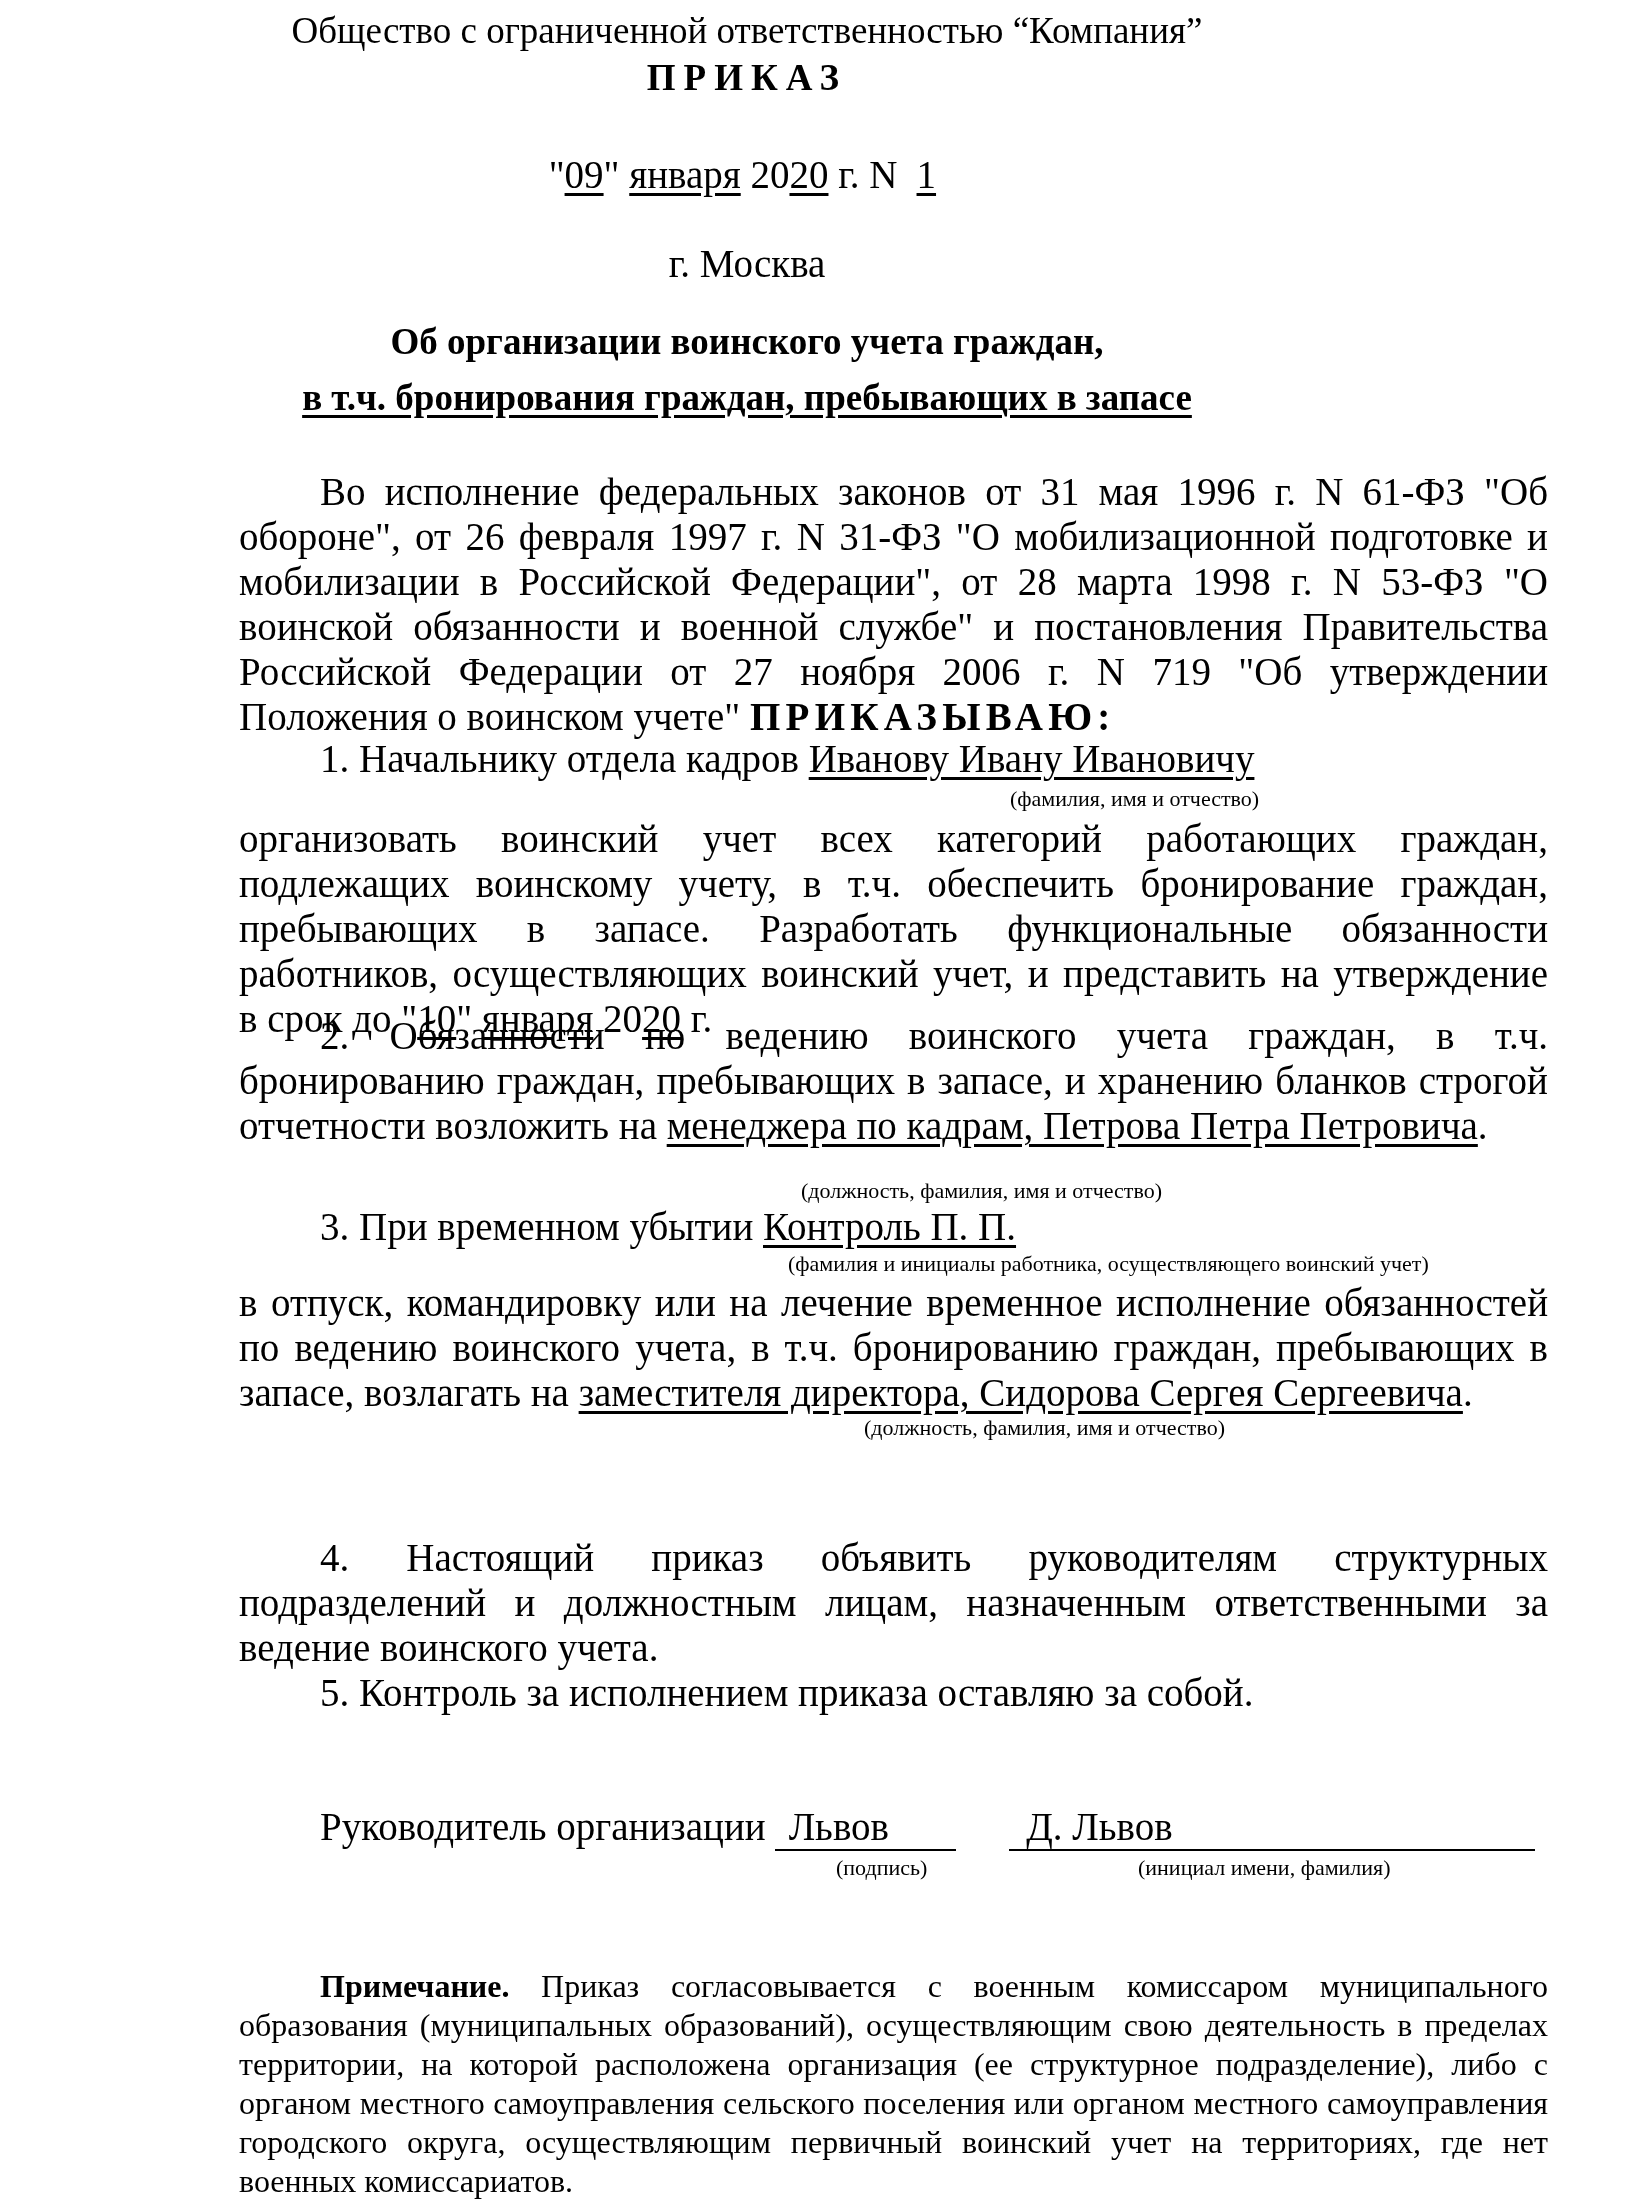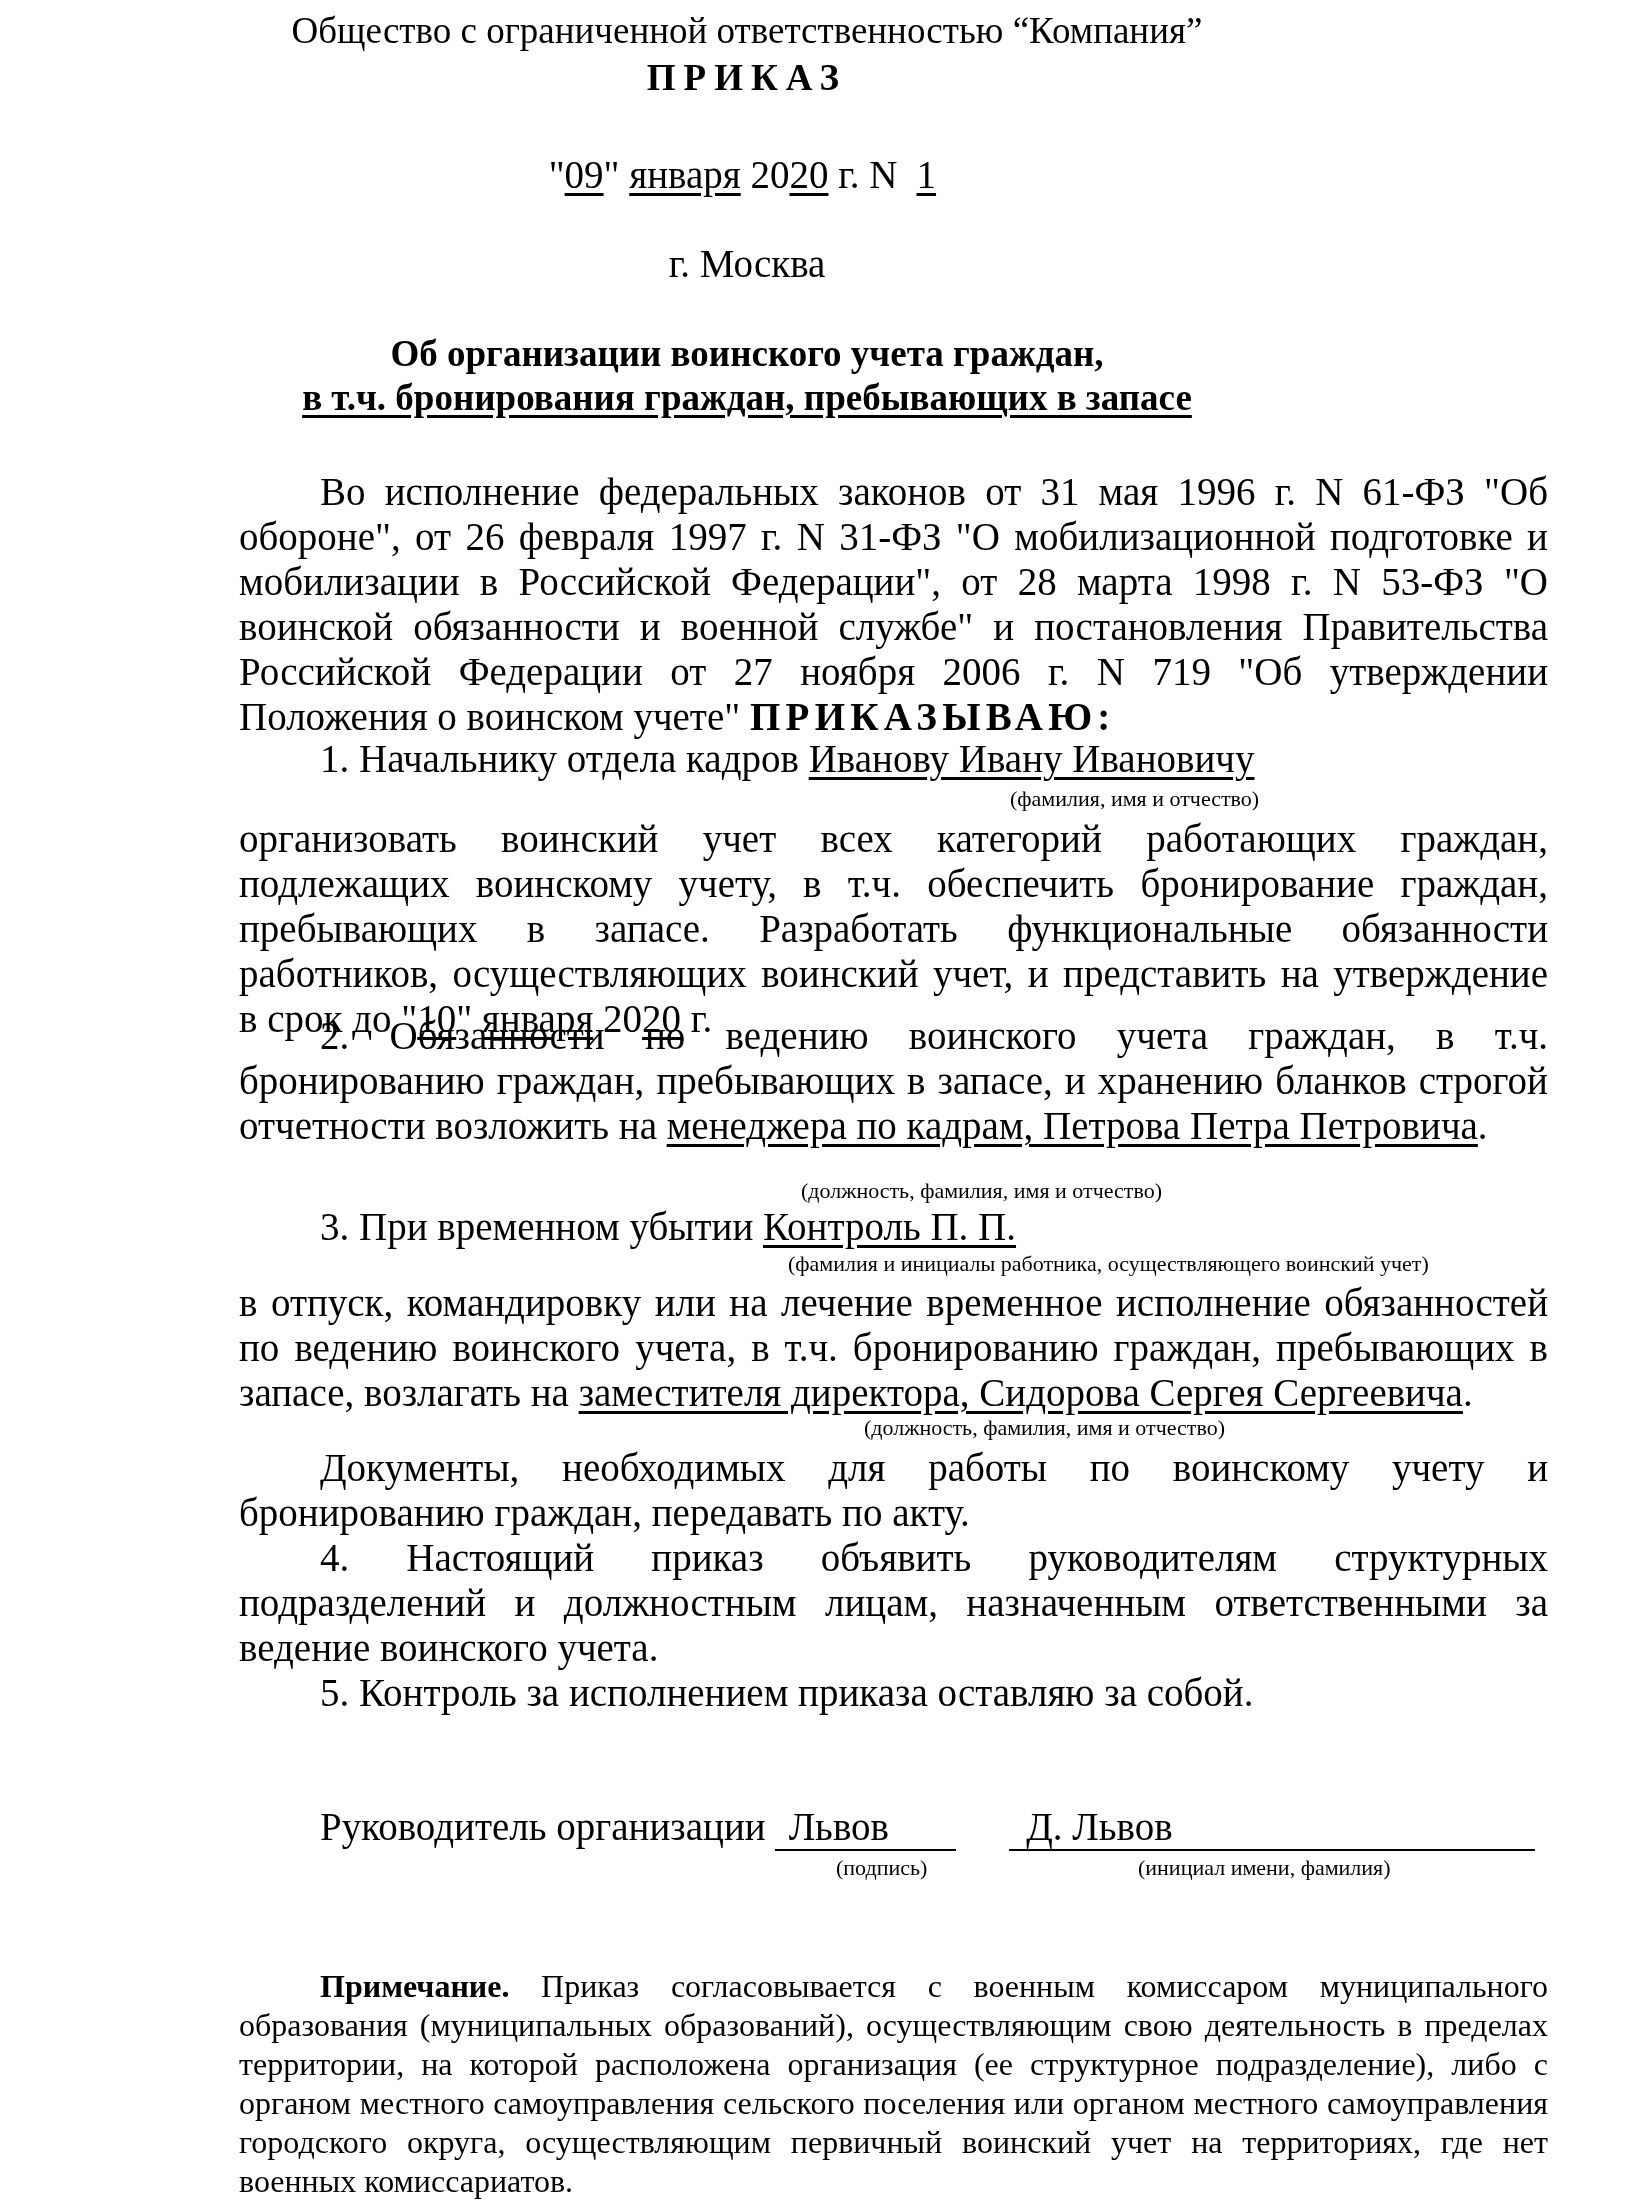--- a/index.html
+++ b/index.html
@@ -4,21 +4,21 @@
 <style>
   html, body { margin:0; padding:0; background:#ffffff; }
   body { width:1649px; height:2205px; position:relative; overflow:hidden;
          font-family:"Liberation Serif","DejaVu Serif",serif; color:#000; }
   .page { position:absolute; left:0; top:0; width:1649px; height:2205px; }
   .center { position:absolute; left:0; width:1494px; text-align:center; }
   .org { top:9.3px; font-size:37px; }
   .title { top:56px; font-size:37px; font-weight:bold; letter-spacing:8px; }
   .dateline { top:152px; font-size:39px; }
   .city { top:241px; font-size:39px; }
-  .subj1 { top:332px; font-size:37px; font-weight:bold; }
+  .subj1 { top:320px; font-size:37px; font-weight:bold; }
   .subj2 { top:376px; font-size:37px; font-weight:bold; }
   .u { text-decoration:underline; text-decoration-thickness:2.7px; text-underline-offset:5.3px; }
   .body { position:absolute; left:239px; width:1309px; font-size:39px; line-height:45px; }
   .p { text-align:justify; text-align-last:left; margin:0; }
   .ind { text-indent:81px; }
   .j-last { text-align-last:justify; }
   .hint { position:absolute; font-size:22px; line-height:24px; white-space:nowrap; }
   .spaced { letter-spacing:5.3px; font-weight:bold; }
   .sign-row { position:absolute; top:1804px; left:320px; font-size:39px; white-space:nowrap; }
   .line-blank { display:inline-block; border-bottom:2.7px solid #000; padding:0 4px; text-align:left; }
@@ -66,23 +66,20 @@
   <div class="hint" style="left:801px; top:1179px;">(должность, фамилия, имя и отчество)</div>
 
   <div class="body" style="top:1204px;">
     <p class="p ind"><span>3. При временном убытии </span><span class="u">Контроль П. П.</span></p>
   </div>
   <div class="hint" style="left:788px; top:1252px;">(фамилия и инициалы работника, осуществляющего воинский учет)</div>
   <div class="body" style="top:1280px;">
     <p class="p"><span>в отпуск, командировку или на лечение временное исполнение обязанностей по ведению воинского учета, в т.ч. бронированию граждан, пребывающих в запасе, возлагать на </span><span class="u">заместителя директора, Сидорова Сергея Сергеевича</span><span>.</span></p>
   </div>
   <div class="hint" style="left:864px; top:1416px;">(должность, фамилия, имя и отчество)</div>
-  <div class="body" style="top:1445px;">
-    <p class="p ind">Документы, необходимых для работы по воинскому учету и бронированию граждан, передавать по акту.</p>
-  </div>
 
   <div class="body" style="top:1535px;">
     <p class="p ind">4. Настоящий приказ объявить руководителям структурных подразделений и должностным лицам, назначенным ответственными за ведение воинского учета.</p>
     <p class="p ind">5. Контроль за исполнением приказа оставляю за собой.</p>
   </div>
 
   <div class="sign-row">
     <span>Руководитель организации</span>
     <span class="line-blank" style="width:173px;"><span style="padding-left:9.3px;">Львов</span></span>
     <span style="display:inline-block; width:33px;"></span>

